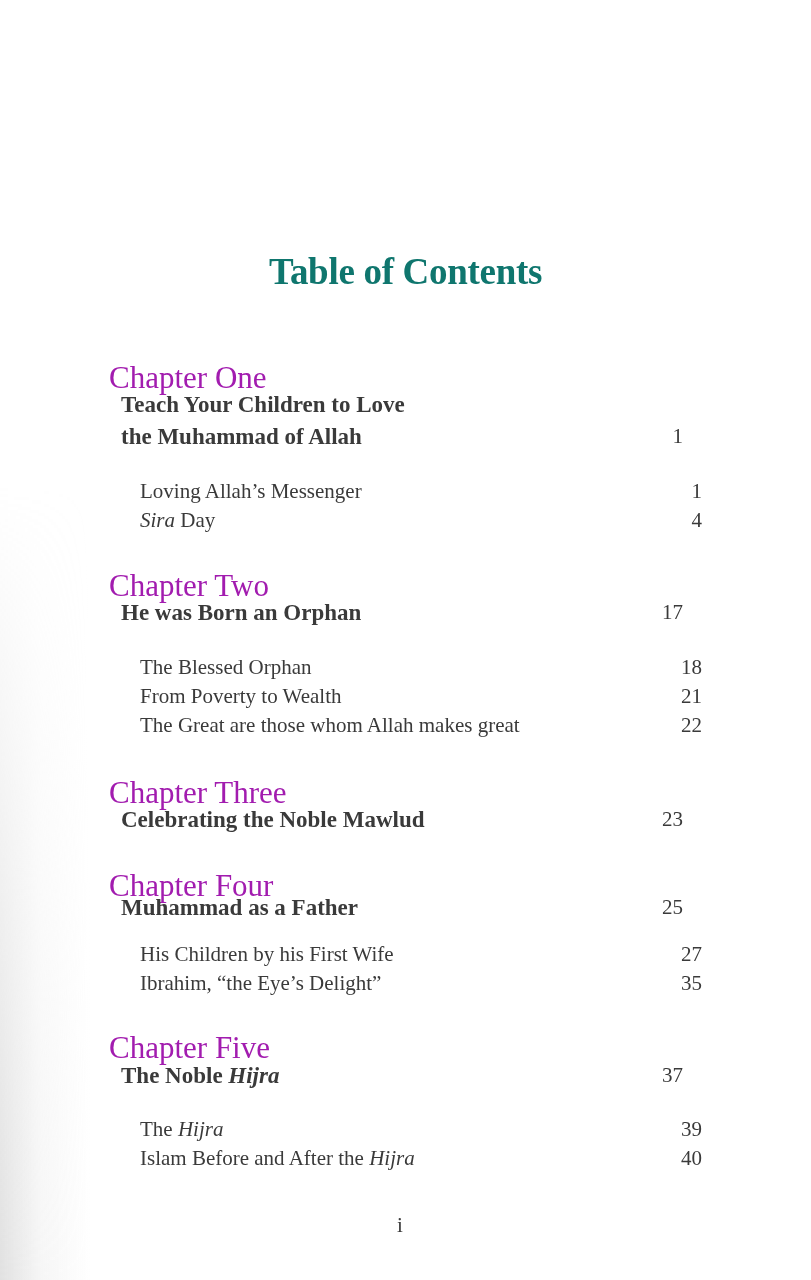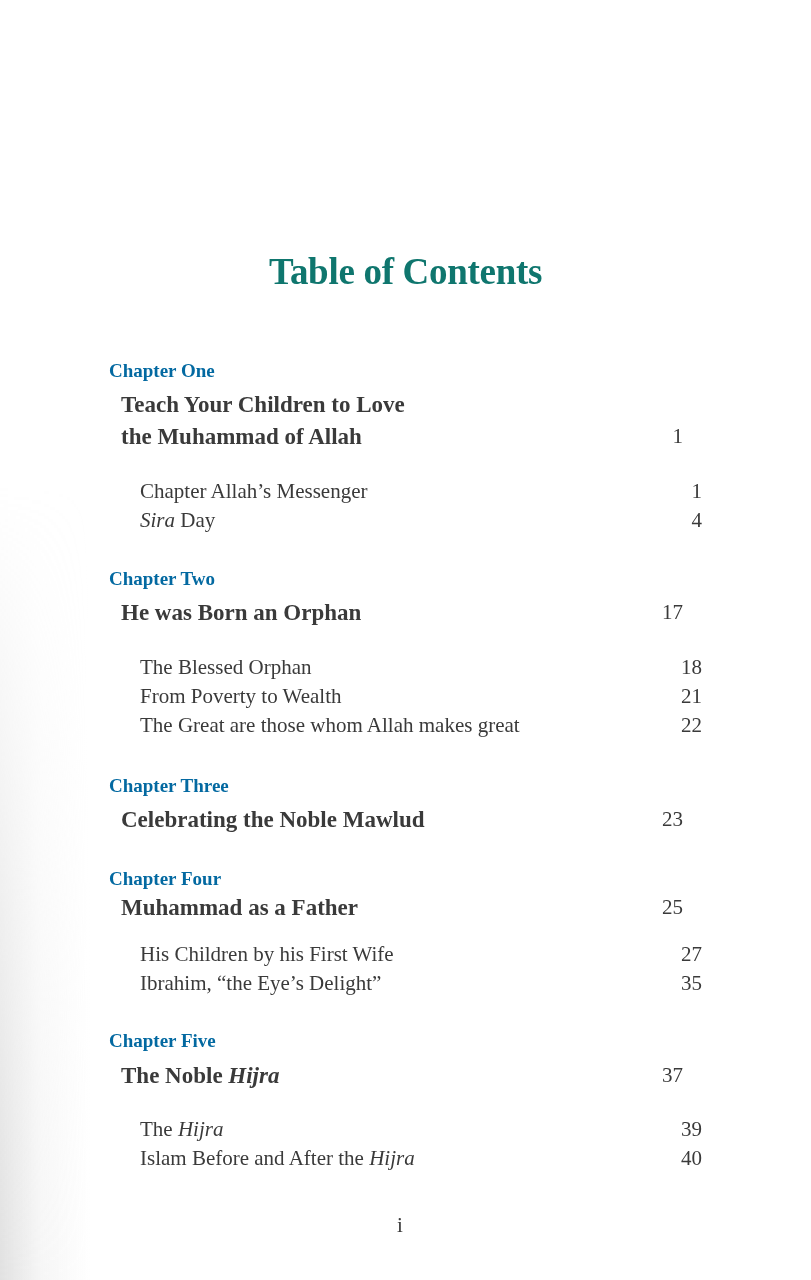--- a/index.html
+++ b/index.html
@@ -42,23 +42,23 @@
       width: 562px;
     }
     .line {
       position: absolute;
       left: 0;
       width: 562px;
       height: 30px;
       white-space: nowrap;
     }
     .chapter-label {
-      font-weight: bold;
-      font-size: 19px;
-      color: #0369a1;
+      font-weight: normal;
+      font-size: 31px;
+      color: #a21caf;
     }
     .chapter-title {
       font-weight: bold;
       font-size: 23px;
       padding-left: 12px;
       color: #3a3a3a;
     }
     .section {
       font-size: 21px;
       padding-left: 31px;
@@ -93,21 +93,21 @@
 
   <div class="line chapter-label" style="top:360px">Chapter One</div>
   <div class="line chapter-title" style="top:392px">
     <span>Teach Your Children to Love</span>
   </div>
   <div class="line chapter-title" style="top:424px">
     <span>the Muhammad of Allah</span>
     <span class="pg">1</span>
   </div>
   <div class="line section" style="top:479px">
-    <span>Chapter Allah’s Messenger</span>
+    <span>Loving Allah’s Messenger</span>
     <span class="pg">1</span>
   </div>
   <div class="line section" style="top:508px">
     <em>Sira</em><span> Day</span>
     <span class="pg">4</span>
   </div>
 
   <div class="line chapter-label" style="top:568px">Chapter Two</div>
   <div class="line chapter-title" style="top:600px">
     <span>He was Born an Orphan</span>

